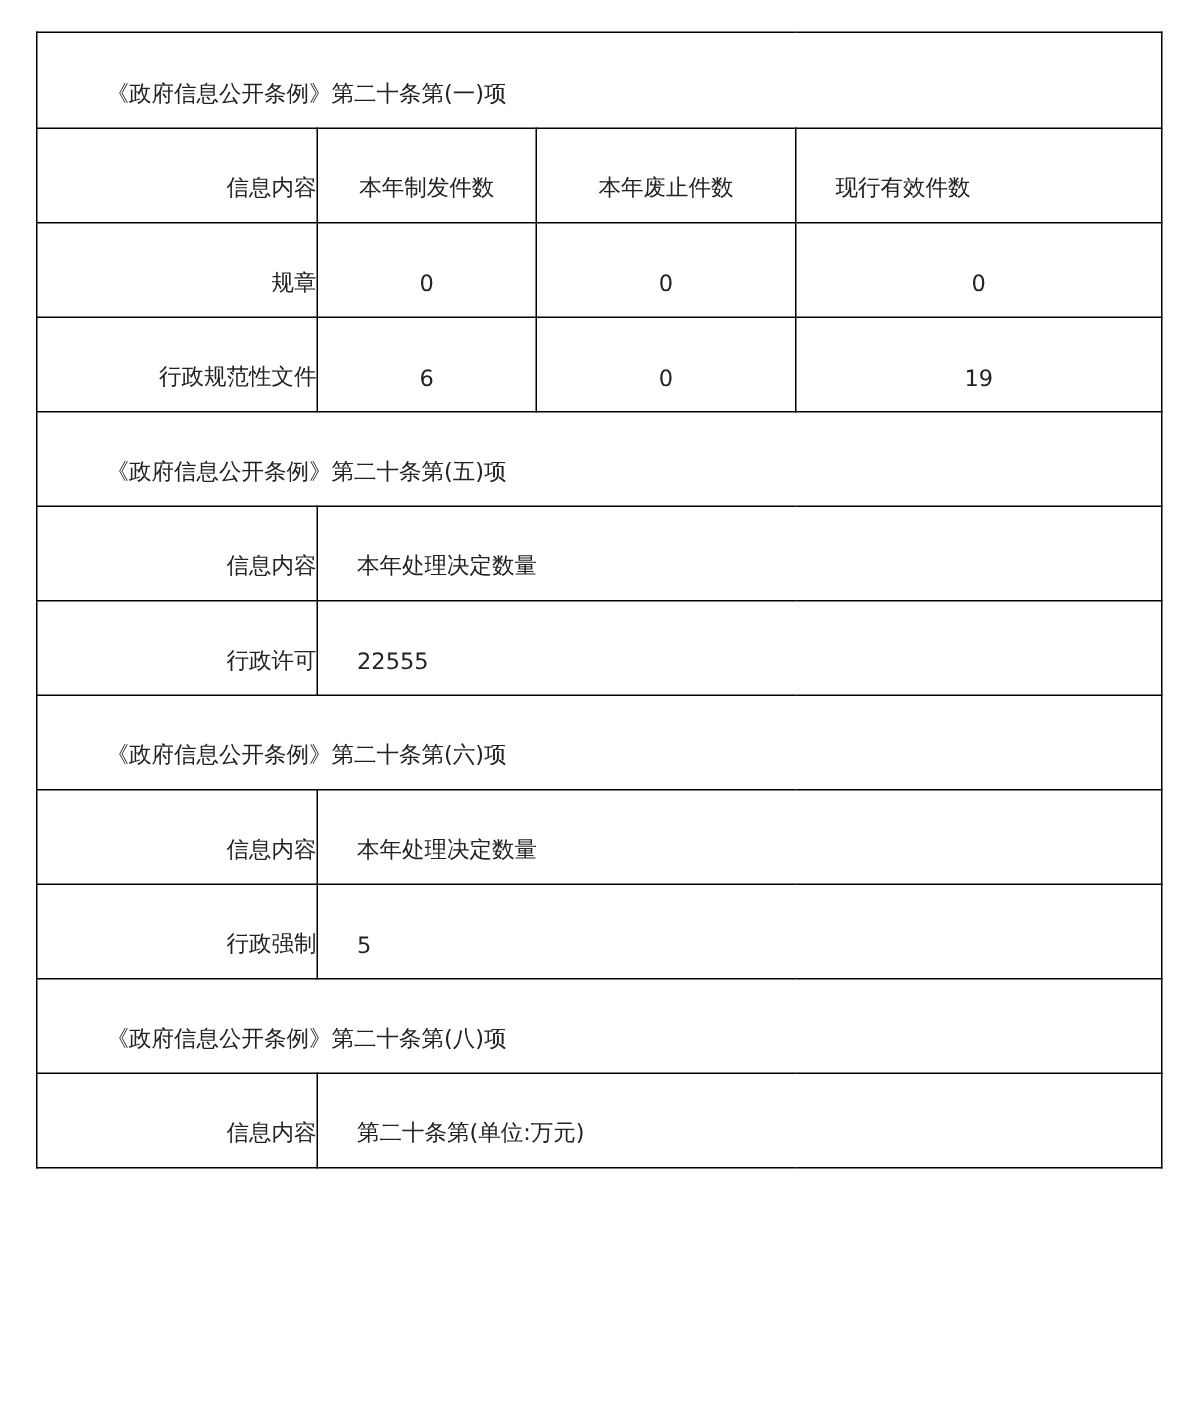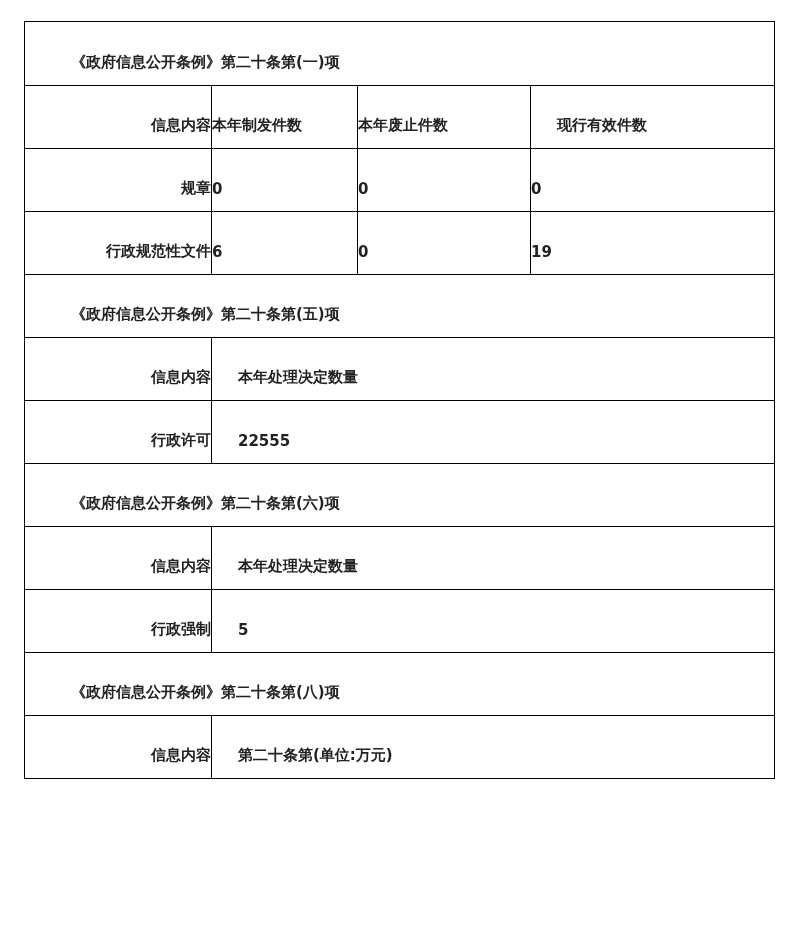--- a/index.html
+++ b/index.html
@@ -1,21 +1,21 @@
 <!DOCTYPE html>
 <html><head>
 <meta charset="utf-8">
 <style>
   html, body { margin:0; padding:0; background:#fff; }
   body { width:794px; height:934px; position:relative; font-family:"DejaVu Sans", sans-serif; color:#222; font-size:15px; }
   .tbl { position:absolute; left:24px; top:21px; width:750px; border-collapse:collapse; table-layout:fixed; }
-  .tbl td { border:1px solid #000; height:63px; padding:0; vertical-align:bottom; padding-bottom:13px; box-sizing:border-box; white-space:nowrap;font-weight:bold; }
+  .tbl td { border:1px solid #000; height:63px; padding:0; vertical-align:bottom; padding-bottom:13px; box-sizing:border-box; white-space:nowrap; }
   .sec td { padding-left:46px; }
   .lbl { padding-left:28px !important;text-align:right; }
-  .c { text-align:left; }
+  .c { text-align:center; }
   .l2 { padding-left:26px !important; }
   .hdr-l { padding-left:26px !important; }
 </style>
 </head>
 <body>
 
 <table class="tbl">
   <colgroup>
     <col style="width:187px">
       <col style="width:146px">

